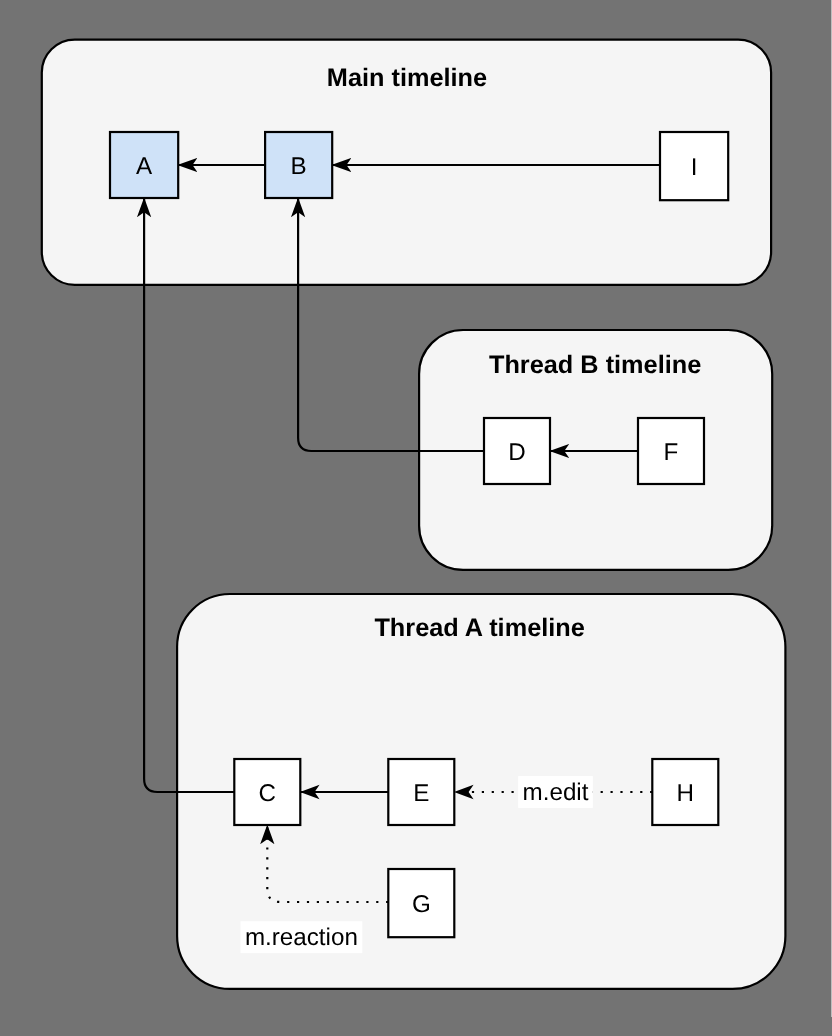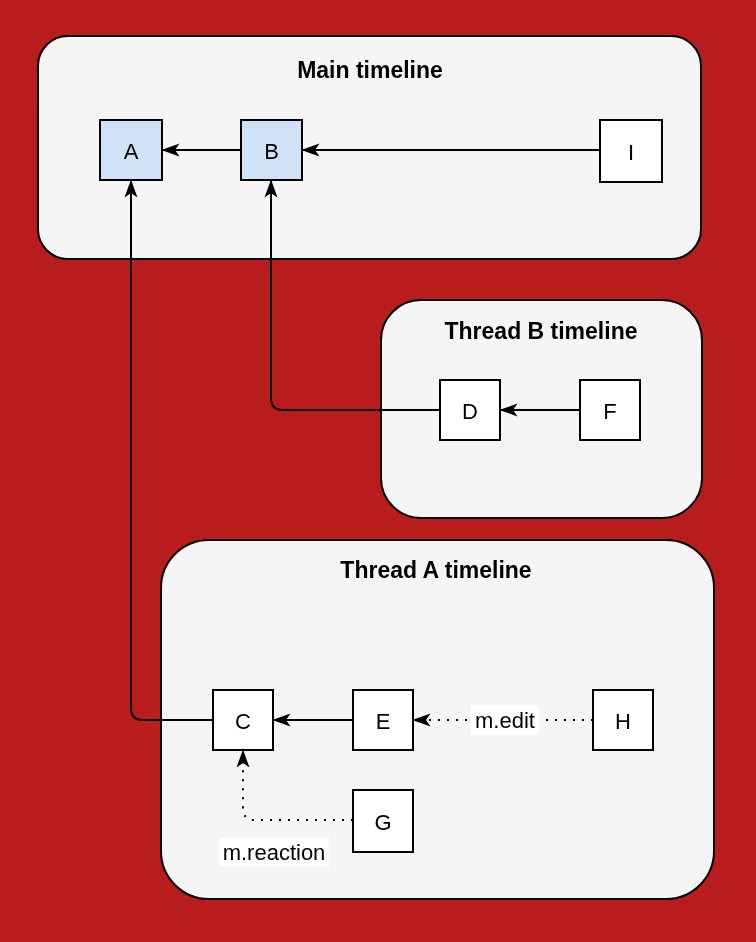--- a/index.html
+++ b/index.html
@@ -5,21 +5,21 @@
   html, body {
     margin: 0;
     padding: 0;
     background: #ffffff;
     font-family: "Liberation Sans", "DejaVu Sans", sans-serif;
   }
   .stage {
     position: relative;
     width: 756px;
     height: 942px;
-    background: #b91c1c;
+    background: #737373;
     overflow: hidden;
     text-align: right;
   }
   svg { display: block; }
   .container-box   { stroke-width: 2px; }
   .container-title { font-weight: bold; font-size: 23px; }
   .node-box        { stroke-width: 2px; }
   .node-label      { font-size: 22px; }
   .edge            { fill: none; stroke-width: 2px; }
   .edge.dotted     { stroke-dasharray: 2 7; }

